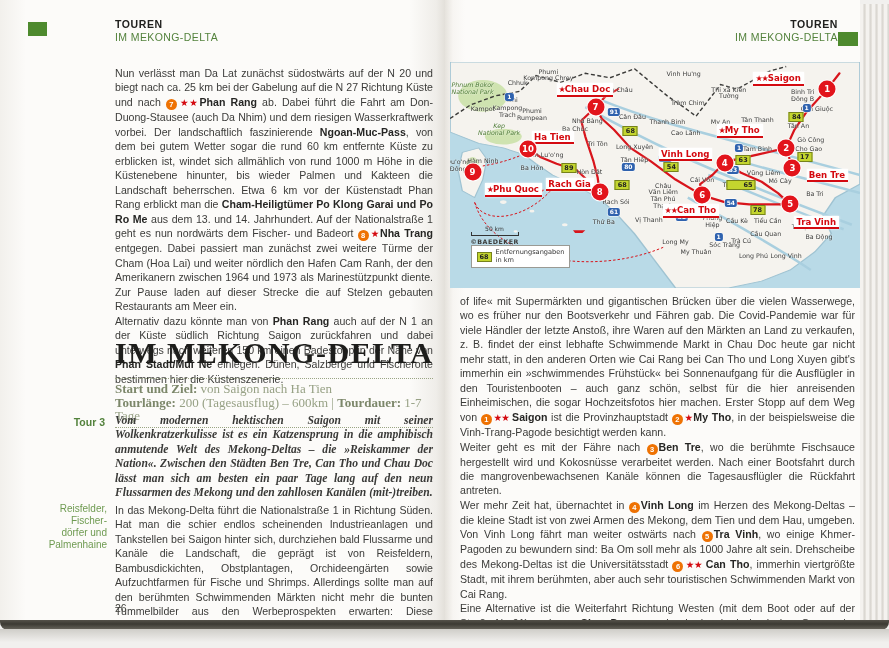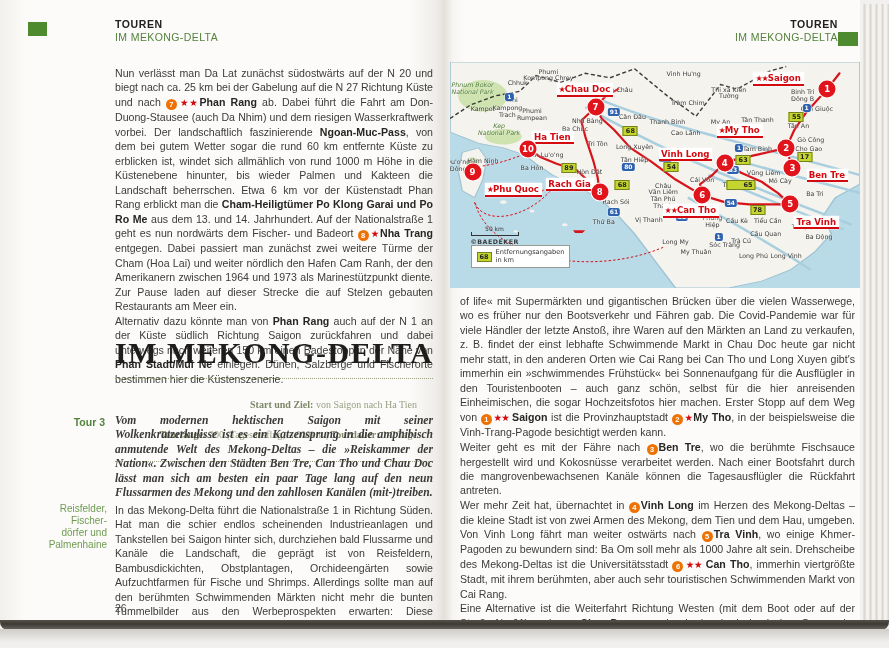--- a/index.html
+++ b/index.html
@@ -31,22 +31,22 @@
   .body b{color:#262624;}
   .marker{display:inline-block;width:11px;height:11px;border-radius:50%;
     background:#ee7203;color:#fff;font-size:7.5px;line-height:11px;font-weight:bold;
     text-align:center;vertical-align:-1px;margin:0 1px 0 0;}
   .stars{color:#d40a10;font-size:9.5px;letter-spacing:-1.5px;margin-right:1px;}
 
   .big-heading{font-family:"Liberation Serif",serif;font-size:30px;font-weight:bold;
     color:#1d1d1b;letter-spacing:1.5px;margin:0;}
   .info-block{border-top:1px dotted #9aa584;border-bottom:1px dotted #9aa584;
     padding:3px 0 4px 0;}
-  .info-line{font-family:"Liberation Serif",serif;font-size:10px;line-height:13.5px;
-    color:#97a185;margin:16px;text-align:right;}
+  .info-line{font-family:"Liberation Serif",serif;font-size:13px;line-height:13.5px;
+    color:#97a185;margin:0;text-align:left;}
   .info-line b{color:#7c876a;}
   .margin-green{color:#6f9b52;font-size:10px;line-height:12px;text-align:right;}
   .tour-label{color:#53823c;font-size:10.5px;font-weight:bold;text-align:right;}
   .intro{font-family:"Liberation Serif",serif;font-style:italic;font-weight:bold;
     font-size:11.6px;line-height:14.4px;color:#3a3a38;text-align:justify;margin:0;}
   .pagenum{font-size:10.5px;color:#44443f;}
 
   
   .map{position:absolute;left:5px;top:62px;width:410px;height:226px;background:#f5f3ee;overflow:hidden;}
   .map svg.base{position:absolute;left:0;top:0;width:100%;height:100%;}
@@ -255,21 +255,21 @@
           <div class="shield-b" style="left: 70.5%; top: 38%;">1</div>
           <div class="shield-b" style="left: 52.5%; top: 42.5%;">91</div>
           <div class="shield-b" style="left: 69%; top: 48%;">53</div>
           <div class="shield-b" style="left: 43.5%; top: 46.5%;">80</div>
           <div class="shield-b" style="left: 40%; top: 66.5%;">61</div>
           <div class="shield-b" style="left: 56.5%; top: 68.5%;">61</div>
           <div class="shield-b" style="left: 68.5%; top: 62.5%;">54</div>
           <div class="shield-b" style="left: 65.5%; top: 77.5%;">1</div>
           <div class="shield-g" style="left: 44%; top: 30.5%;">68</div>
           <div class="shield-g" style="left: 29%; top: 47%;">89</div>
-          <div class="shield-g" style="left: 84.5%; top: 24.5%;">55</div>
+          <div class="shield-g" style="left: 84.5%; top: 24.5%;">84</div>
           <div class="shield-g" style="left: 86.5%; top: 42%;">17</div>
           <div class="shield-g" style="left: 71.5%; top: 43.5%;">63</div>
           <div class="shield-g" style="left: 71%; top: 54.5%; padding-left: 16px;">65</div>
           <div class="shield-g" style="left: 75%; top: 65.5%;">78</div>
           <div class="shield-g" style="left: 54%; top: 46.5%;">54</div>
           <div class="shield-g" style="left: 42%; top: 54.5%;">68</div>
           <div class="city" style="left: 74%; top: 4.5%;"><span class="cstars">★★</span>Saigon</div>
           <div class="city" style="left: 26%; top: 9.5%;"><span class="cstars">★</span>Chau Doc</div>
           <div class="city" style="left: 65%; top: 27.5%;"><span class="cstars">★</span>My Tho</div>
           <div class="city" style="left: 51%; top: 38%;">Vinh Long</div>

